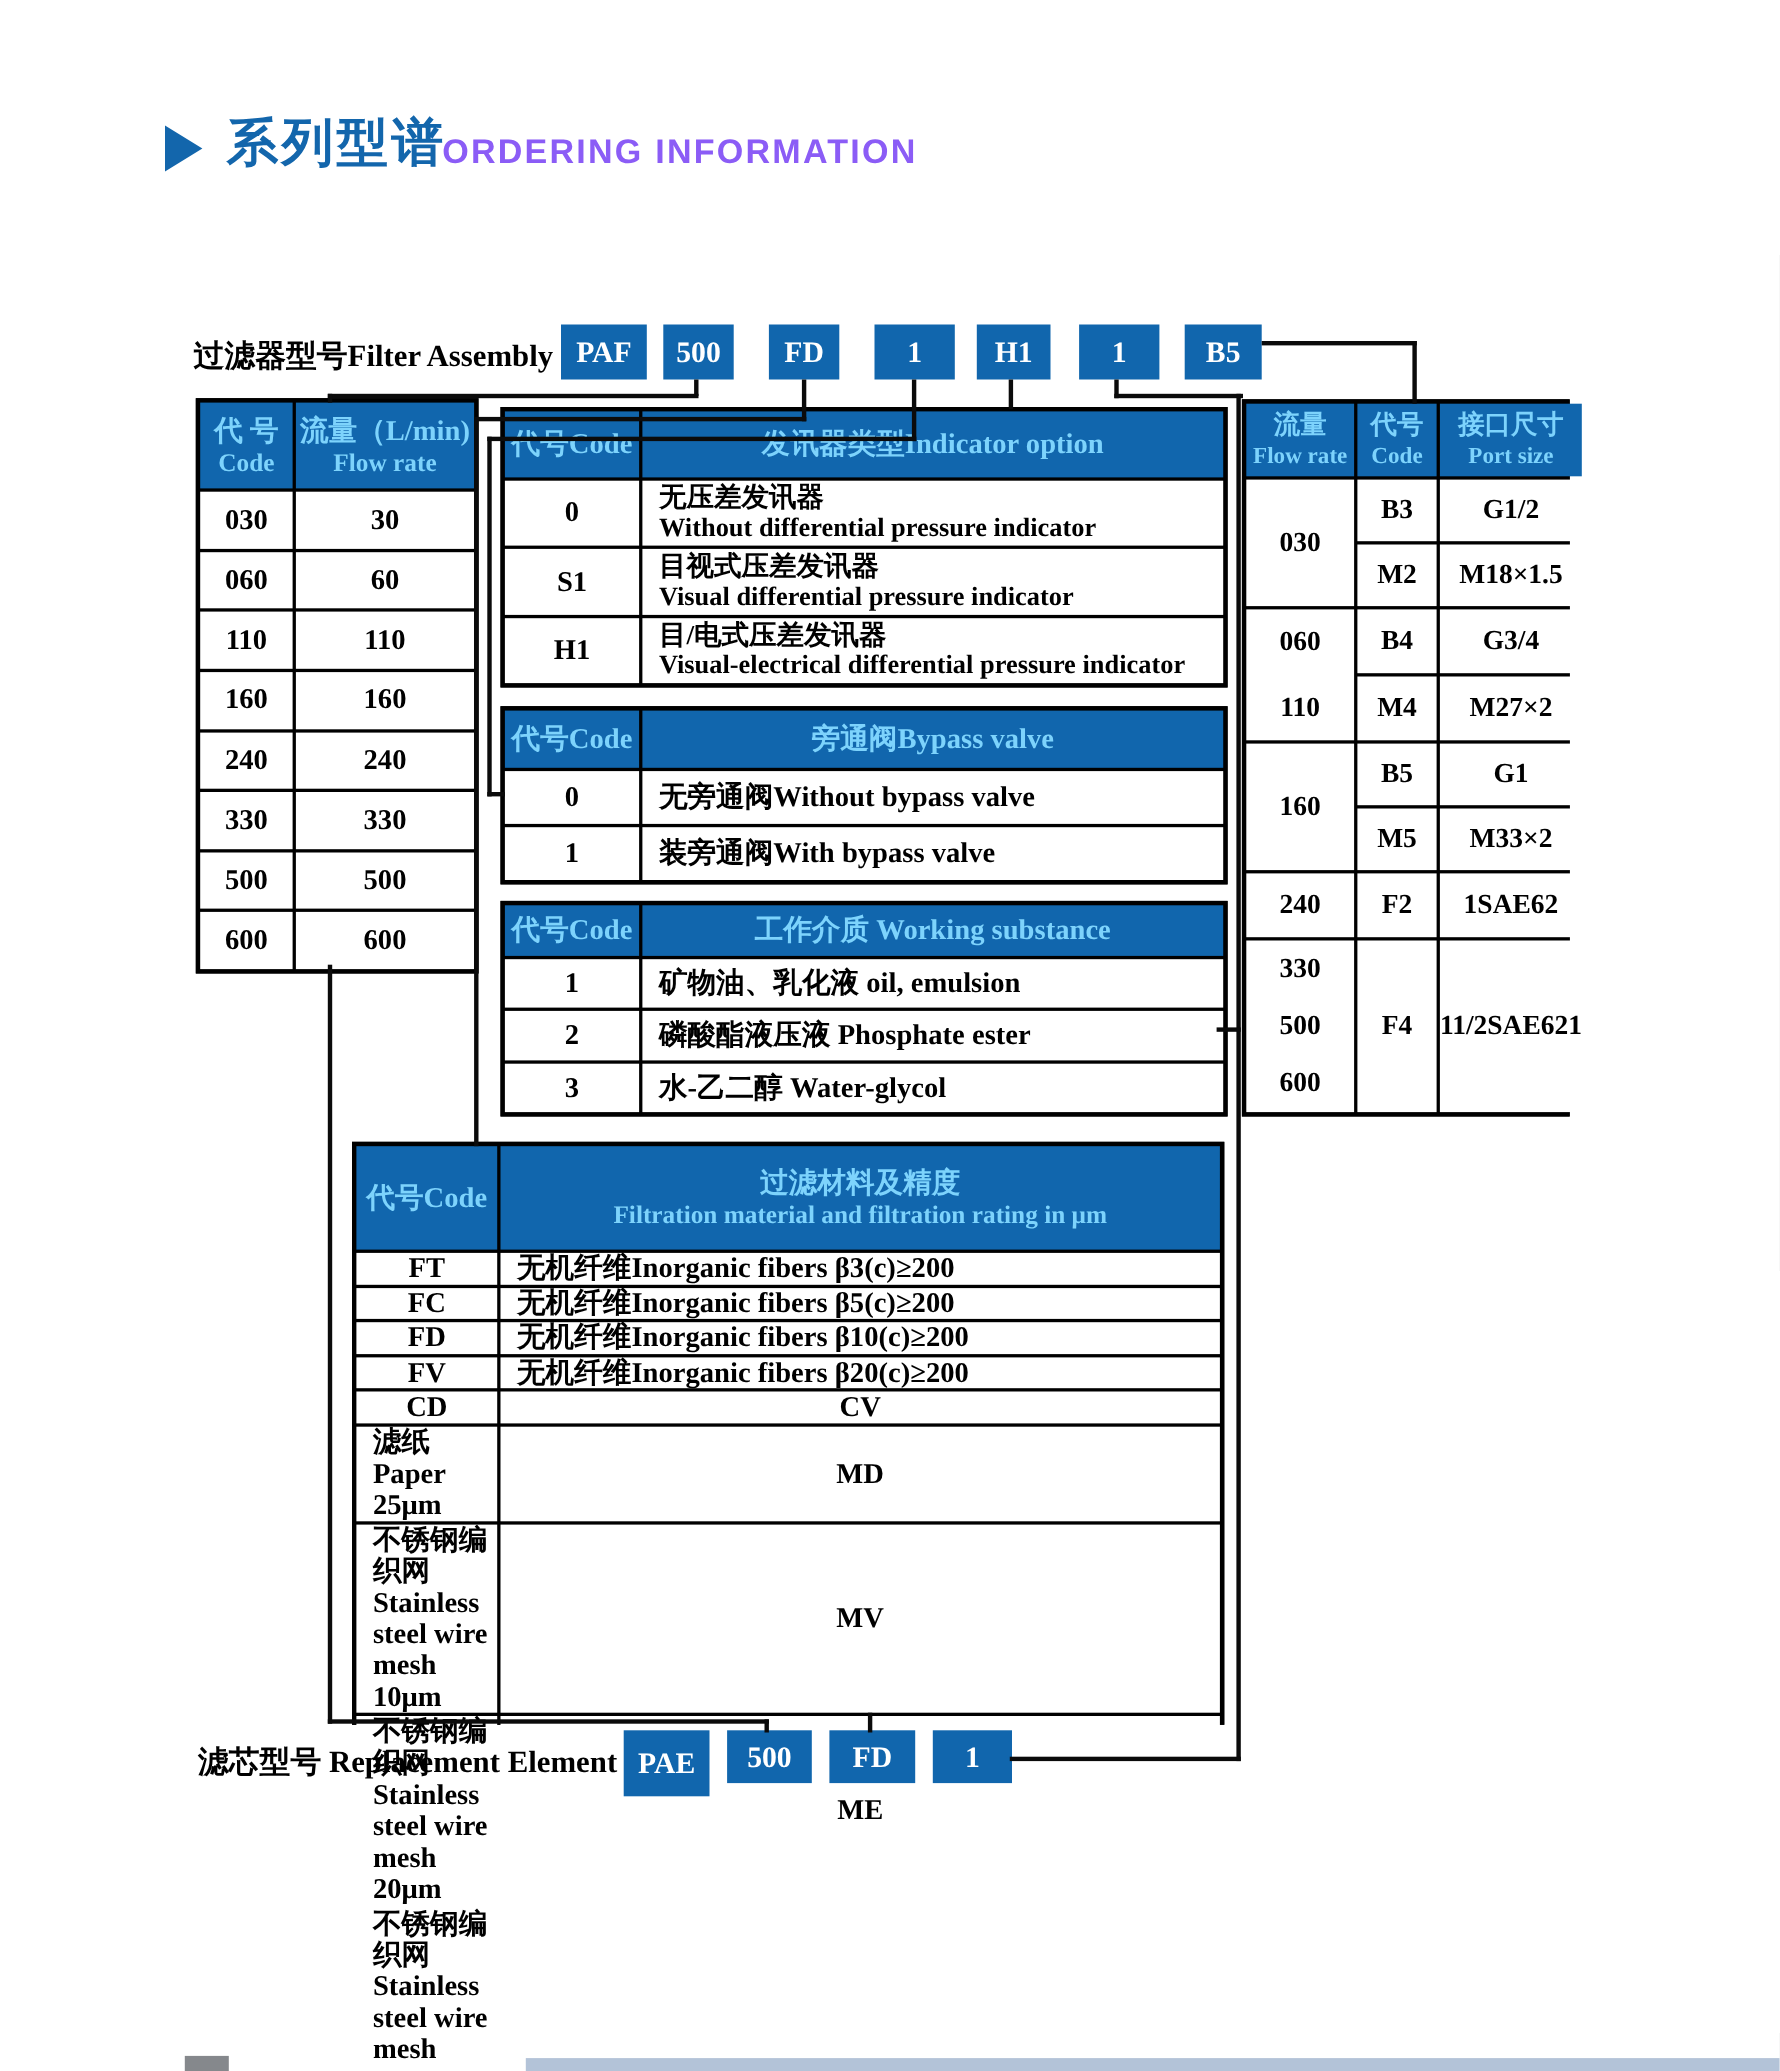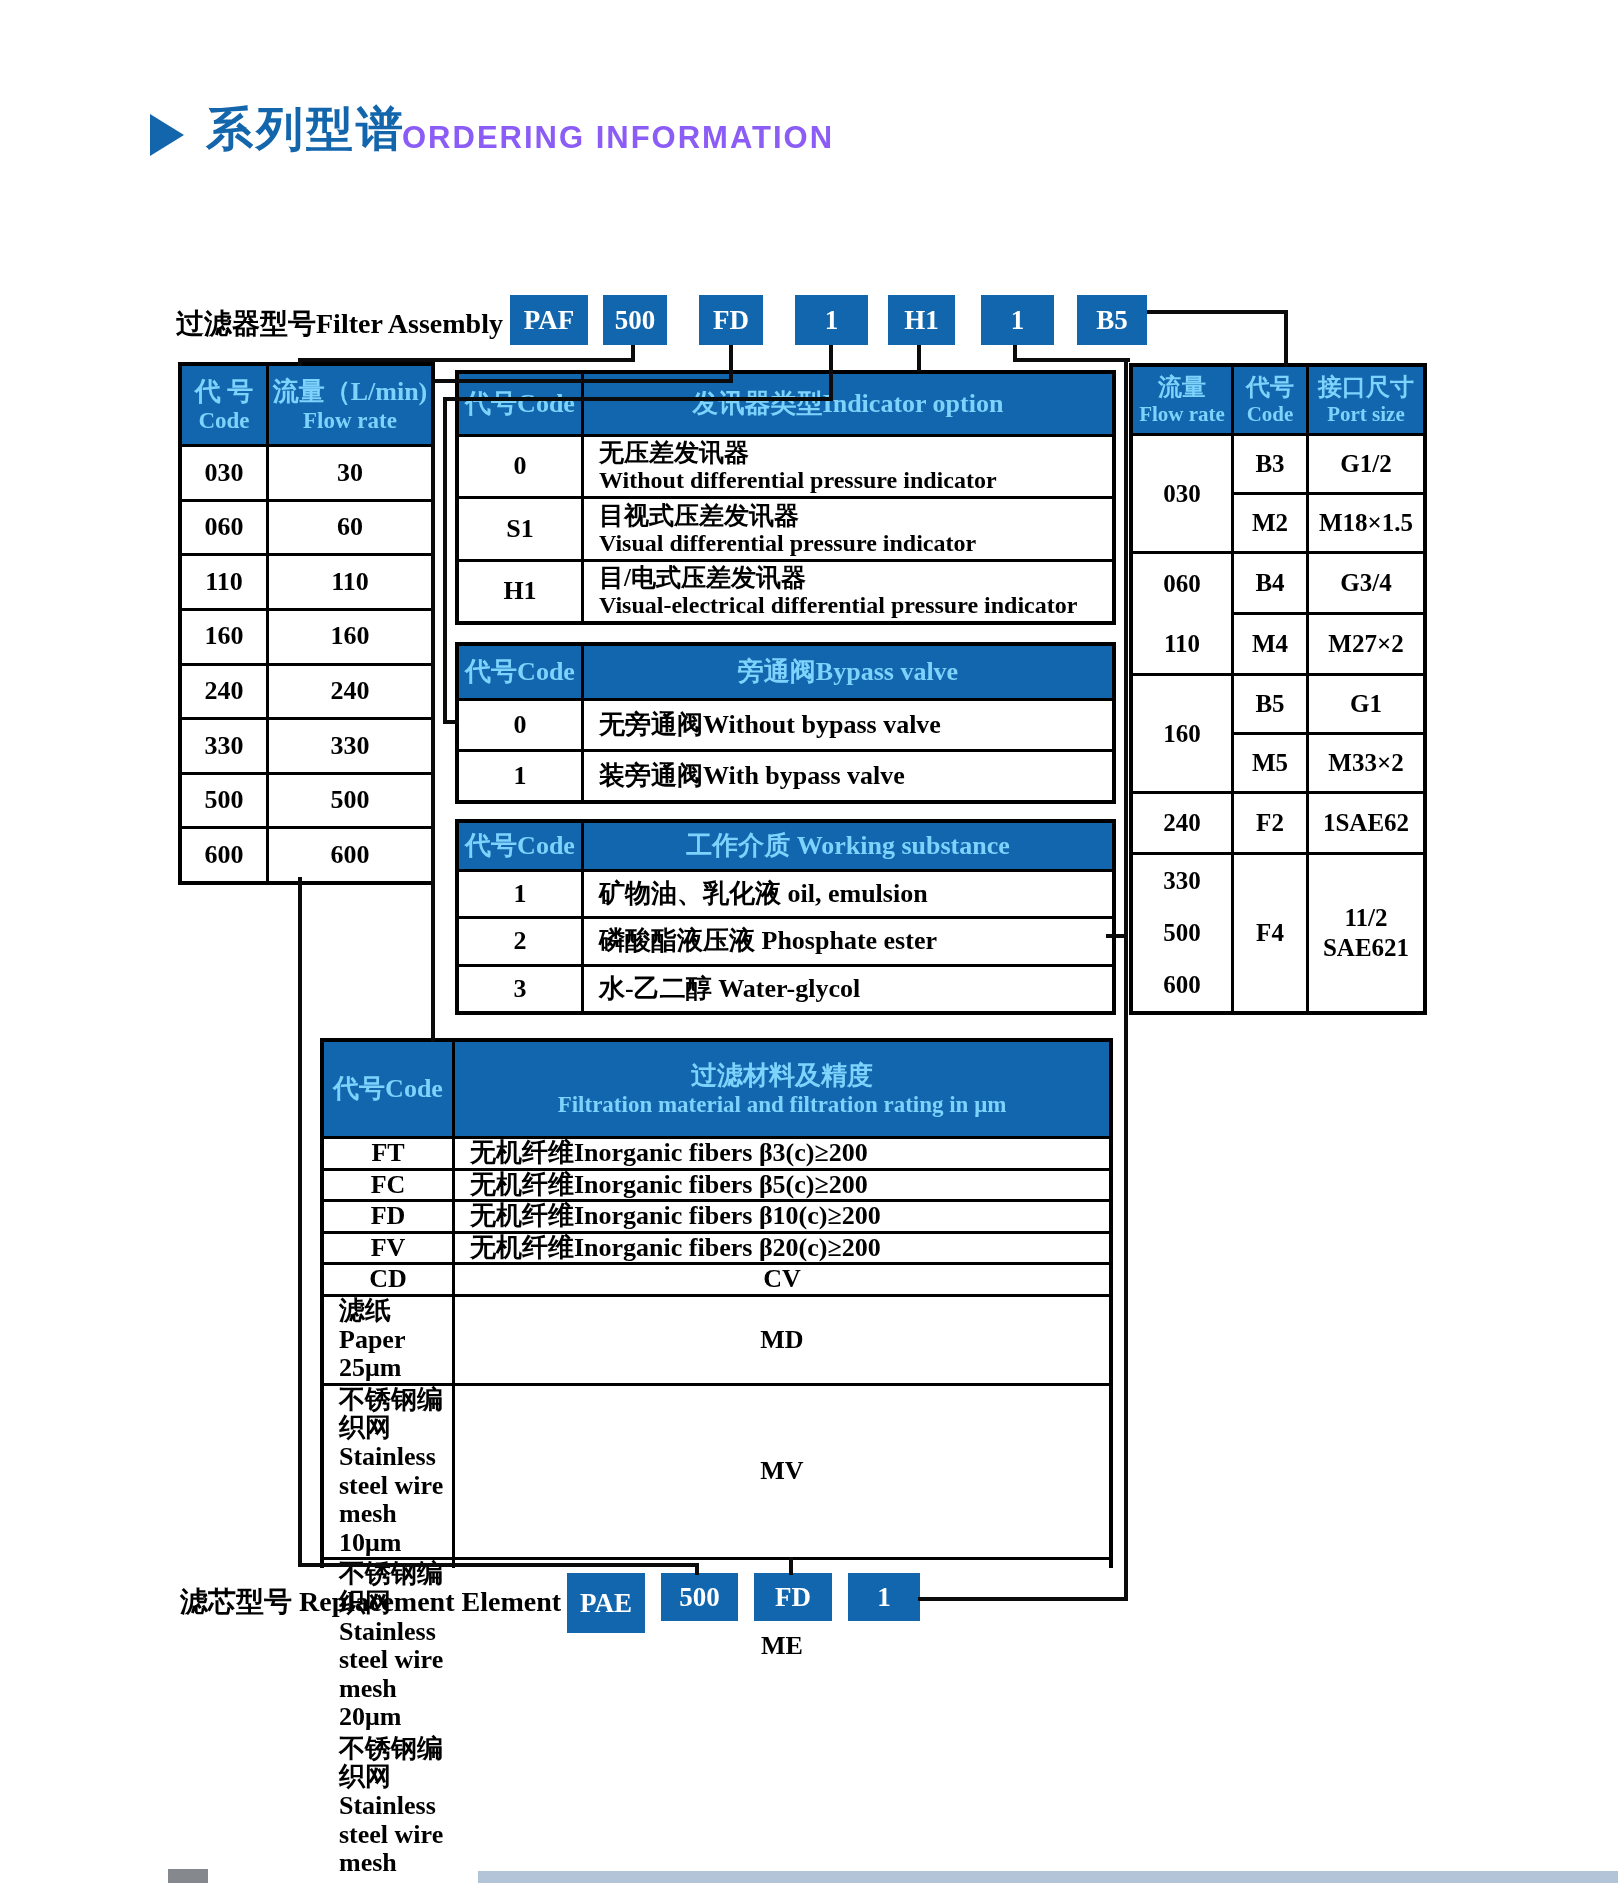--- a/index.html
+++ b/index.html
@@ -20,21 +20,21 @@
   .tbl{position:absolute;background:#000;border:4px solid #000;display:grid;gap:3px;}
   .cell{background:#fff;display:flex;align-items:center;justify-content:center;
         font-weight:bold;font-size:26px;line-height:1.1;}
   .cell.lft{justify-content:flex-start;padding-left:15px;}
   .hd{background:#1166ad;color:#7dd3fc;flex-direction:column;text-align:center;line-height:1.2;}
   .hd .l1{font-size:26px;} .hd .l2{font-size:23px;}
   .two{flex-direction:column;align-items:flex-start;justify-content:center;padding-left:15px;line-height:1.12;}
   .two .cn{font-size:25px;} .two .en{font-size:24px;}
   .stackflow{flex-direction:column;align-items:stretch;padding:0;}
   .stackflow span{flex:1;display:flex;align-items:center;justify-content:center;}
-  .port2{flex-direction:column;line-height:1.2;font-size:25px;}
+  .port2{flex-direction:row;line-height:1.2;font-size:25px;}
   .rt-hd .l1{font-size:24px;} .rt-hd .l2{font-size:21px;}
   .rt{font-size:25px;}
   
   .ln{position:absolute;background:#0b0b0b;}
   
   .edge-gray{position:absolute;left:168px;top:1869px;width:40px;height:14px;background:#85888c;}
   .edge-bar{position:absolute;left:478px;top:1871px;width:1140px;height:12px;background:#b3c3d8;}
 </style>
 </head>
 <body>

